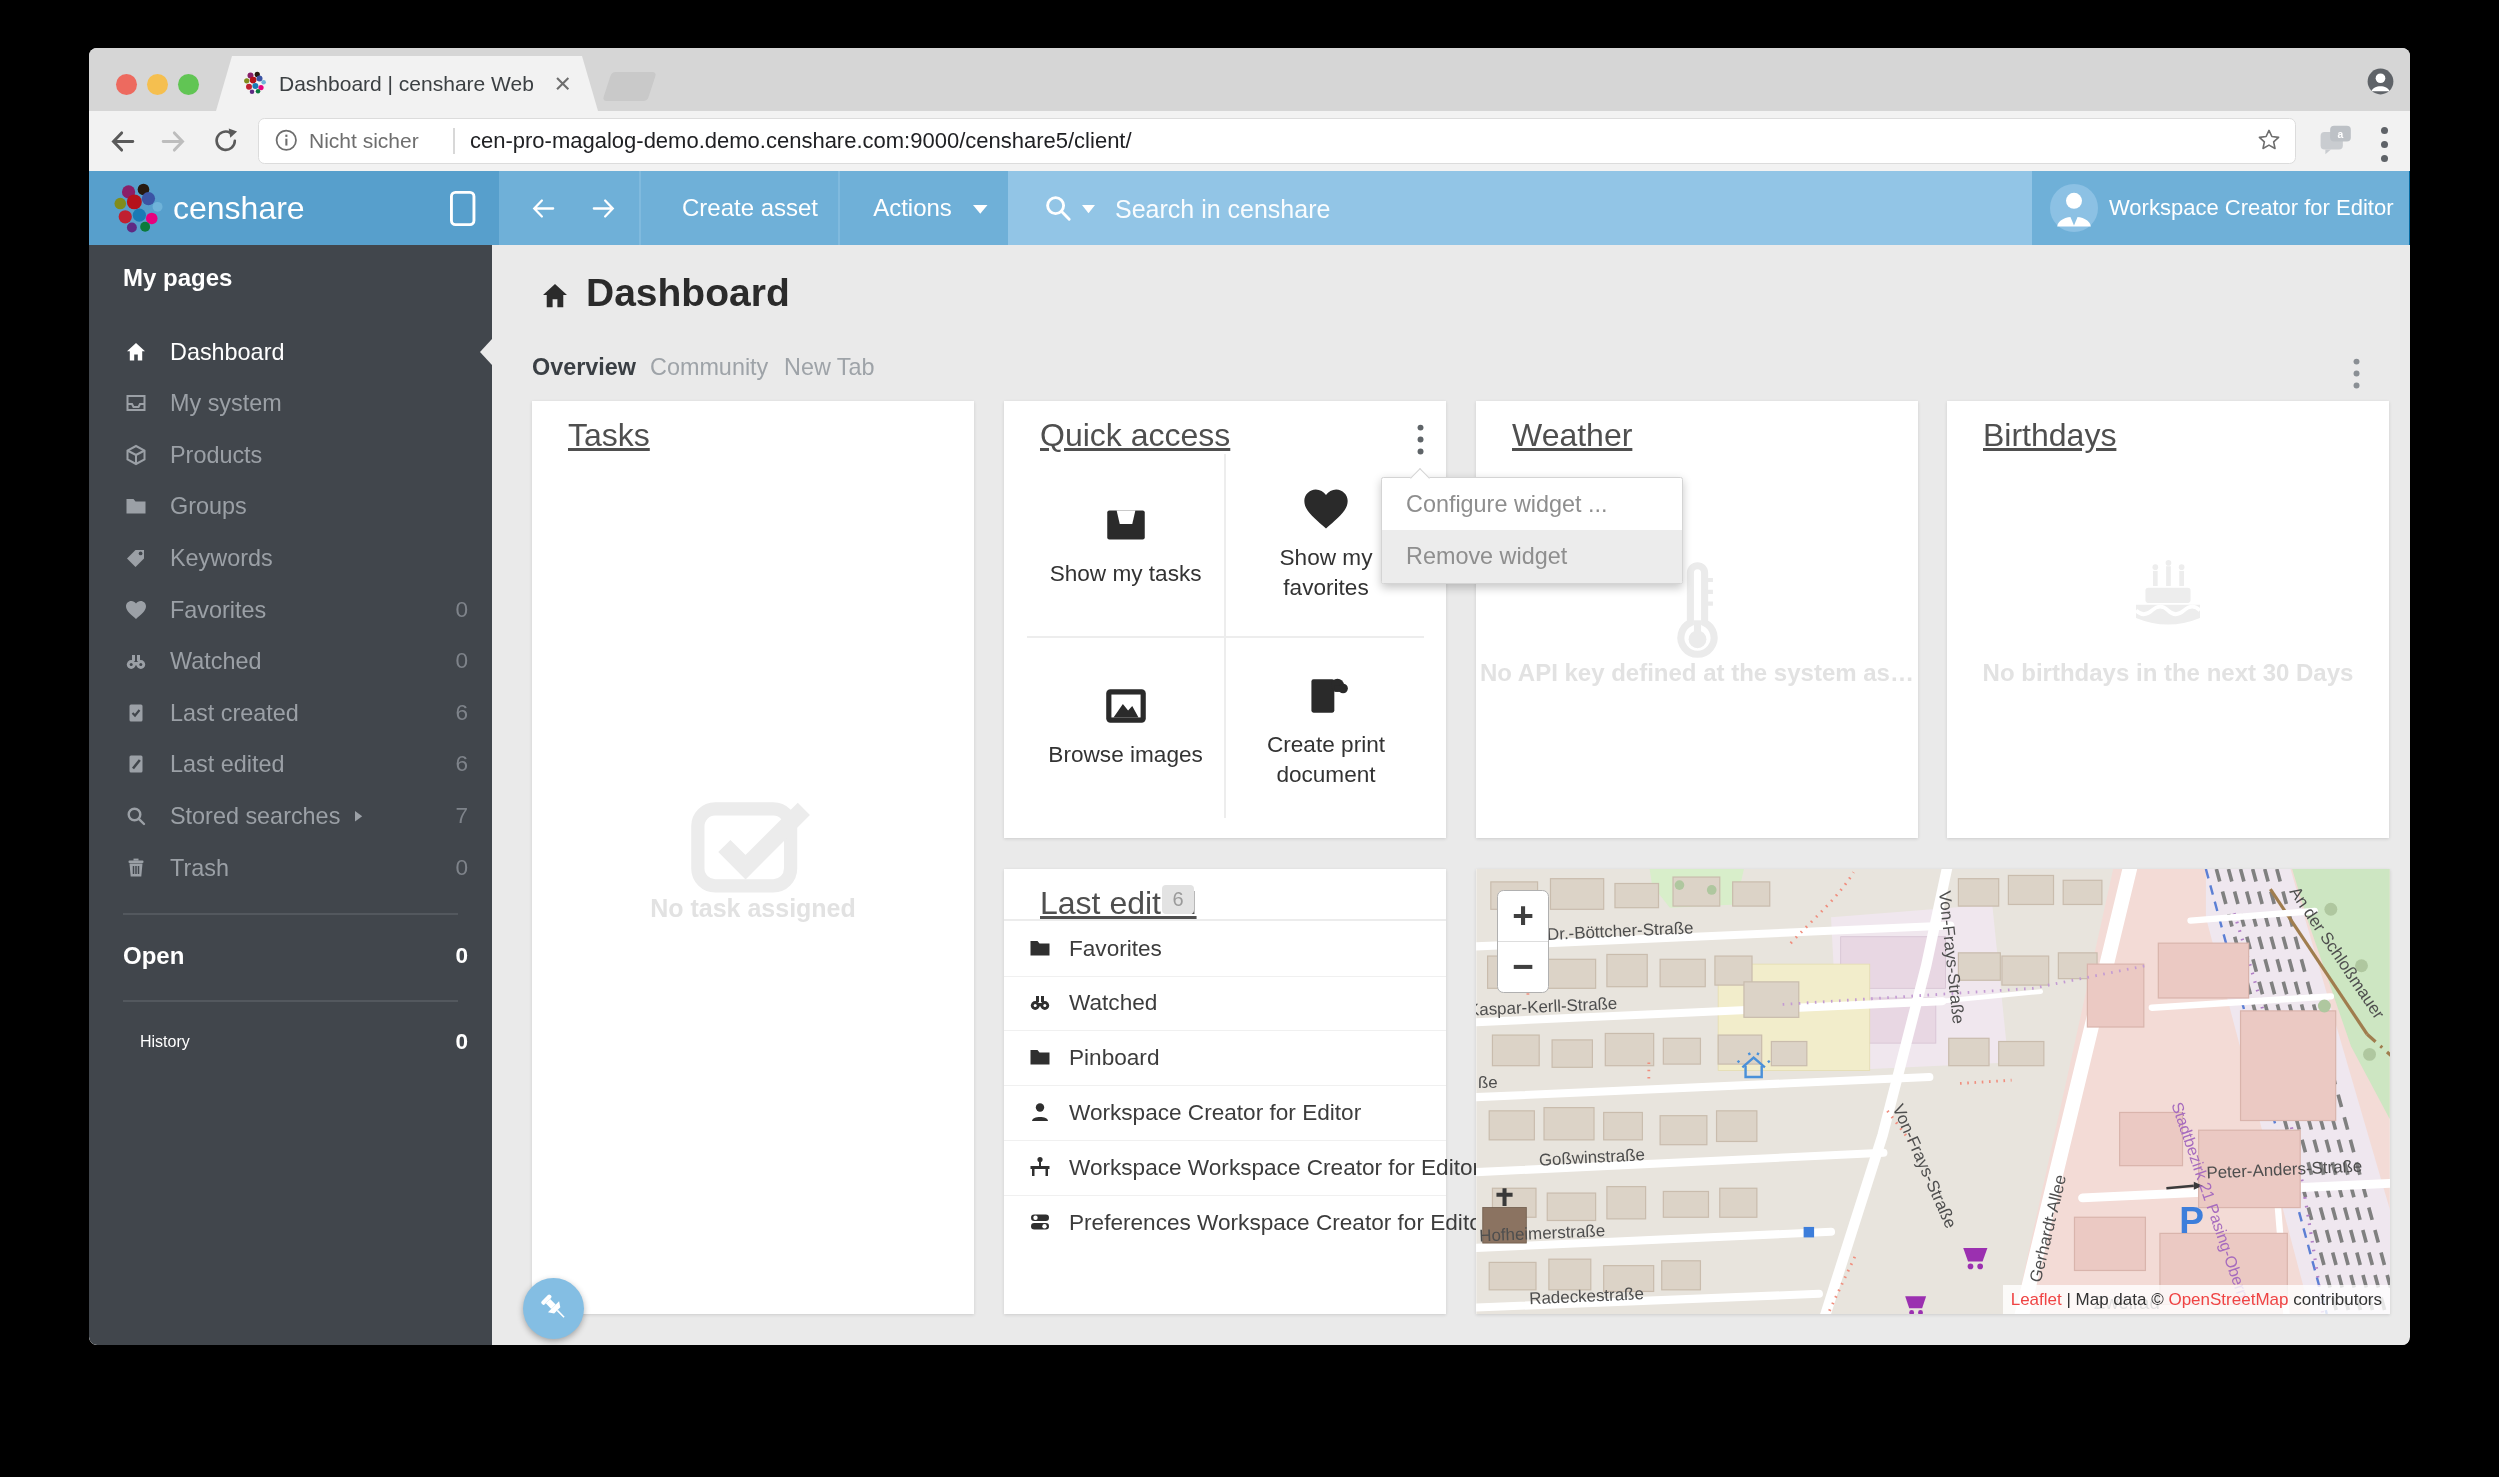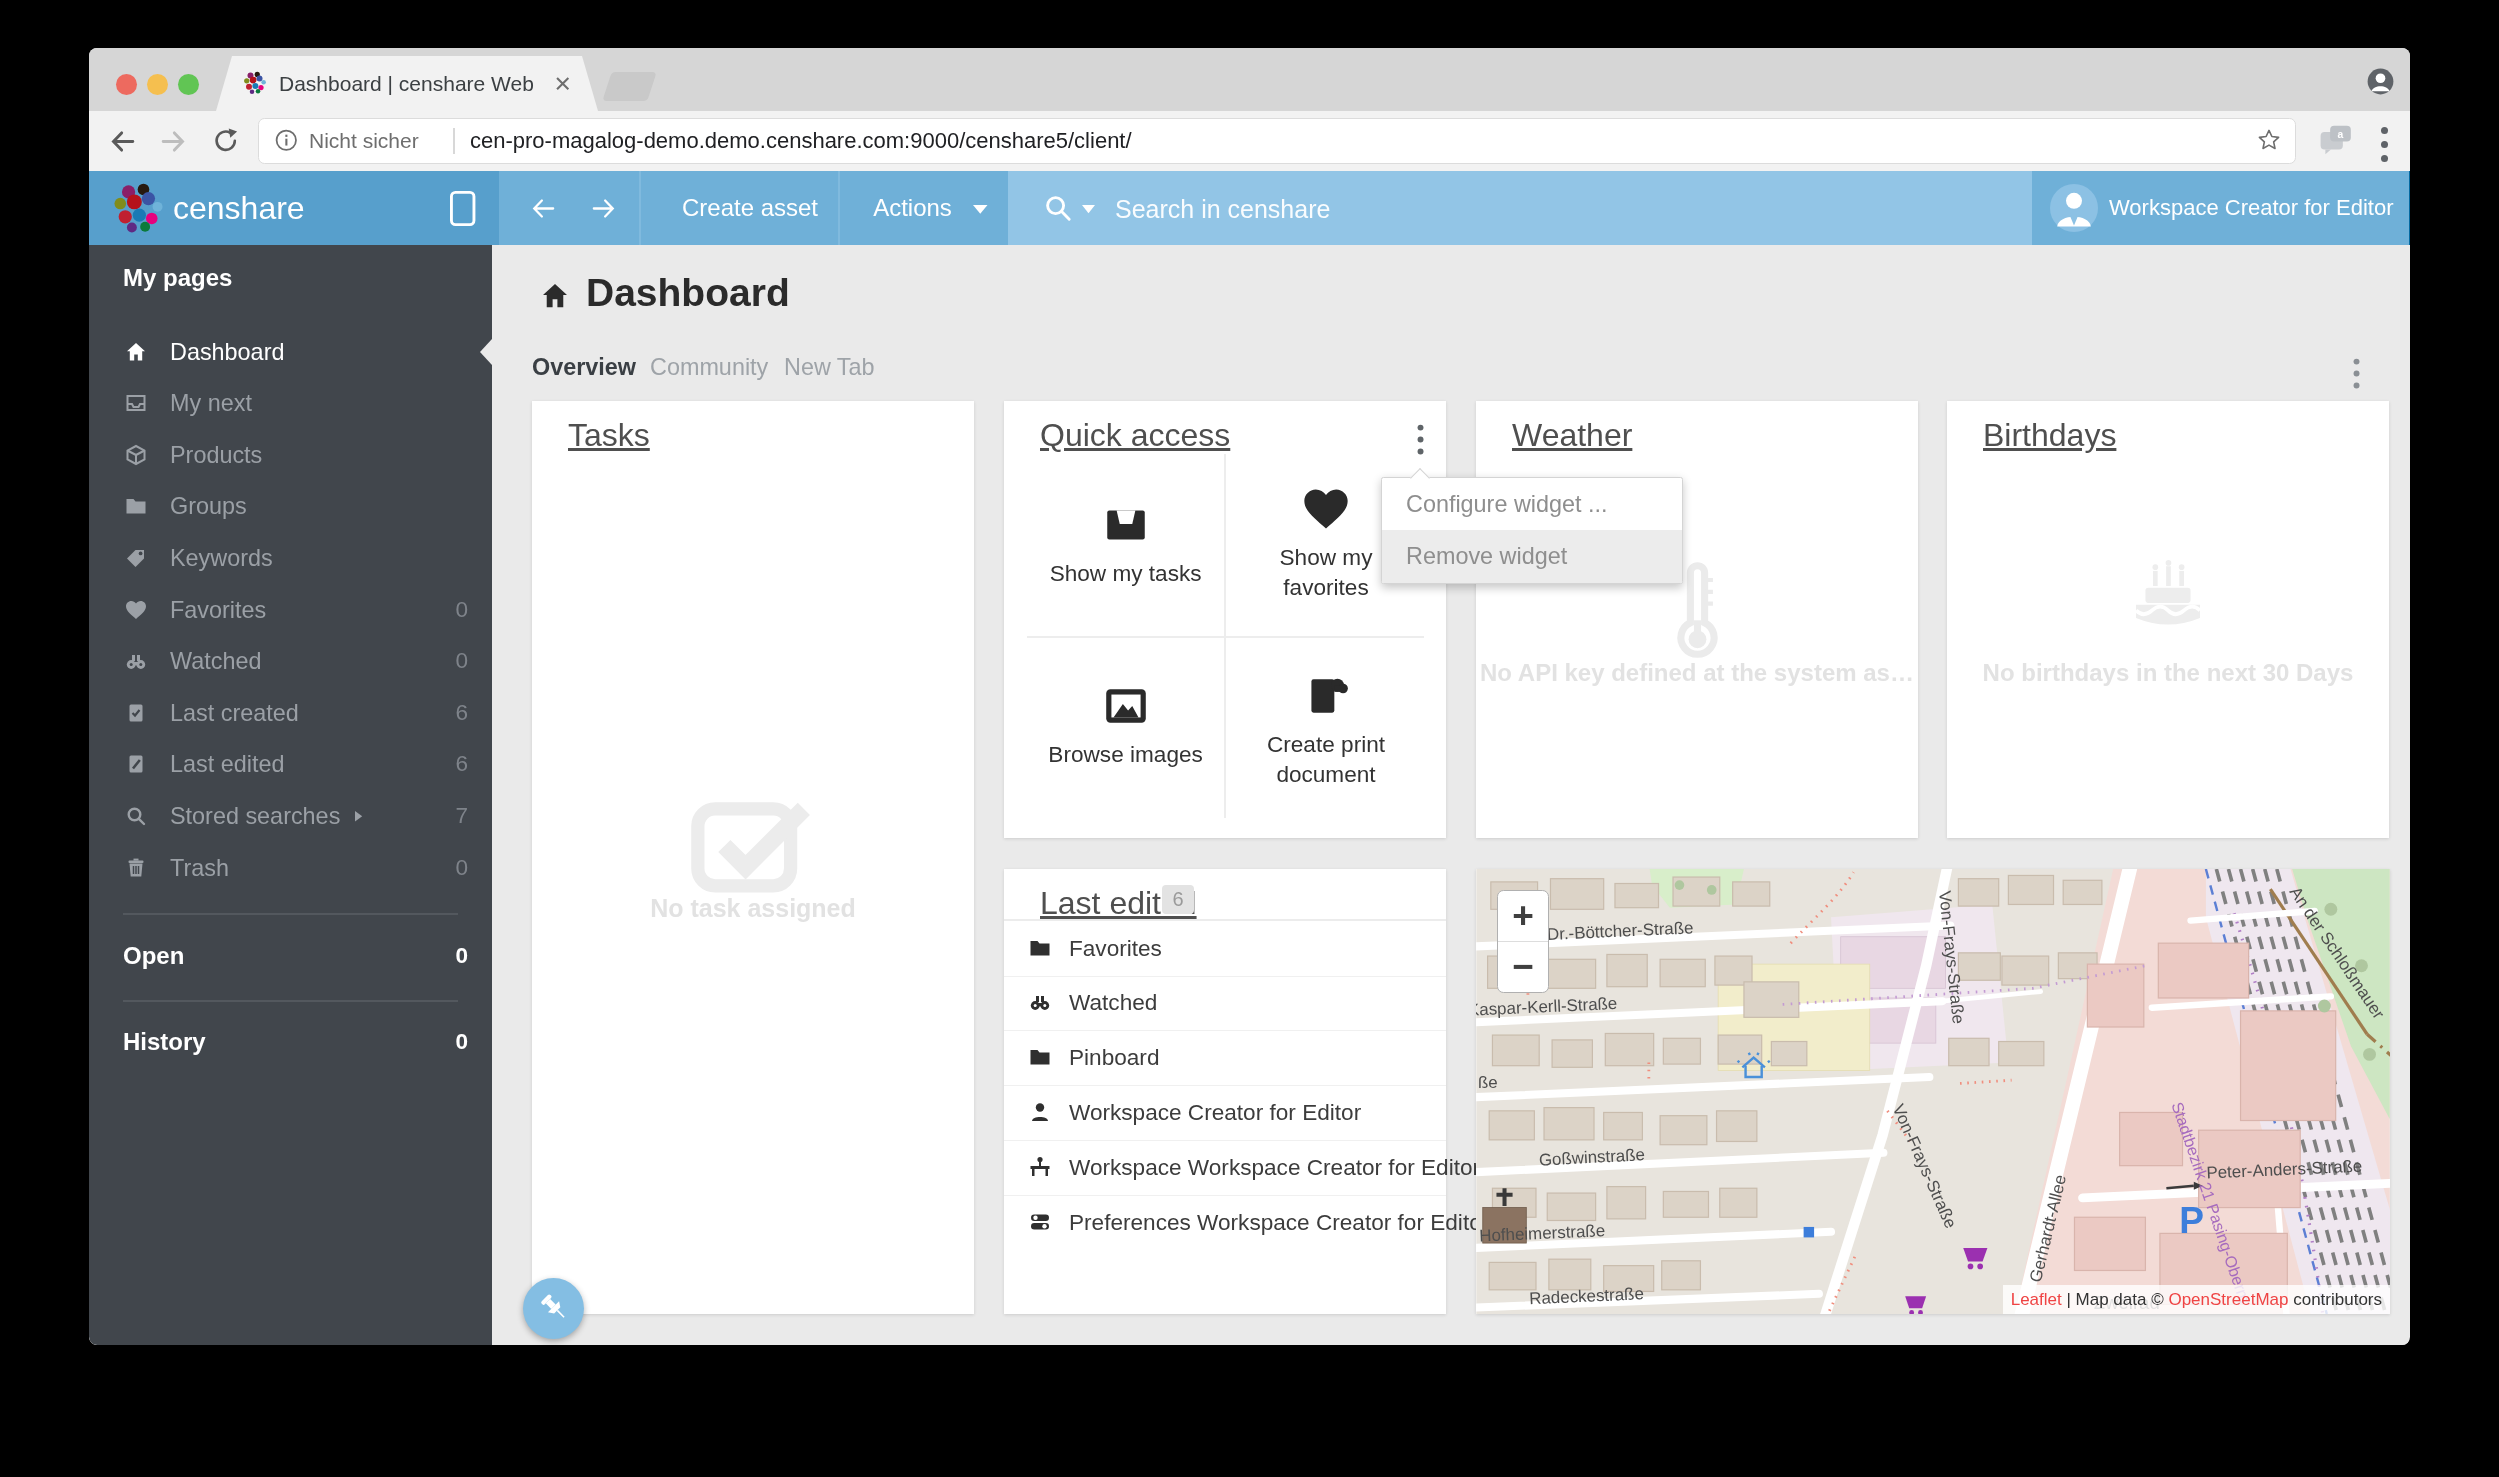--- a/index.html
+++ b/index.html
@@ -222,21 +222,21 @@
       <span class="lbl">Dashboard</span>
       <span class="cnt"></span>
       <div class="notch"></div>
     </div>
 
     <div class="sb-item" style="top:132px;">
       <svg class="sb-icon" viewBox="0 0 24 24">
         <path d="M3.5 5 h17 v14 h-17 z" fill="none" stroke="currentColor" stroke-width="2"></path>
         <path d="M3.5 13 h4.5 l1.5 3 h5 l1.5 -3 h4.5" fill="none" stroke="currentColor" stroke-width="2"></path>
       </svg>
-      <span class="lbl">My next</span>
+      <span class="lbl">My system</span>
       <span class="cnt"></span>
     </div>
 
     <div class="sb-item" style="top:184px;">
       <svg class="sb-icon" viewBox="0 0 24 24">
         <path d="M12 3 L20.5 7.5 V16.5 L12 21 L3.5 16.5 V7.5 Z" fill="none" stroke="currentColor" stroke-width="2"></path>
         <path d="M3.5 7.5 L12 12 L20.5 7.5 M12 12 V21" fill="none" stroke="currentColor" stroke-width="2"></path>
       </svg>
       <span class="lbl">Products</span>
       <span class="cnt"></span>
@@ -322,21 +322,21 @@
       <span class="cnt">0</span>
     </div>
 
     <div class="sb-div" style="top:668px;"></div>
     <div class="sb-item" style="top:685px;color:#fff;">
       <span class="lbl" style="left:34px;font-weight:bold;font-size:24px;">Open</span>
       <span class="cnt" style="color:#fff;font-weight:bold;">0</span>
     </div>
     <div class="sb-div" style="top:755px;"></div>
     <div class="sb-item" style="top:771px;color:#fff;">
-      <span class="lbl" style="left:34px;font-weight:bold;font-size:24px;">History</span>
+      <span class="lbl" style="left:51px;font-weight:normal;font-size:16px;">History</span>
       <span class="cnt" style="color:#fff;font-weight:bold;">0</span>
     </div>
   </div>
 
   <div class="content">
 
     <svg class="abs" style="left:47px;top:35px;" width="32" height="32" viewBox="0 0 24 24">
       <polygon points="12,3 21,11.2 18.2,11.2 18.2,20.5 13.8,20.5 13.8,14.5 10.2,14.5 10.2,20.5 5.8,20.5 5.8,11.2 3,11.2" fill="#2B2B2B"></polygon>
     </svg>
     <div class="abs" style="left:94px;top:26px;font-size:39px;font-weight:bold;color:#2B2B2B;">Dashboard</div>

